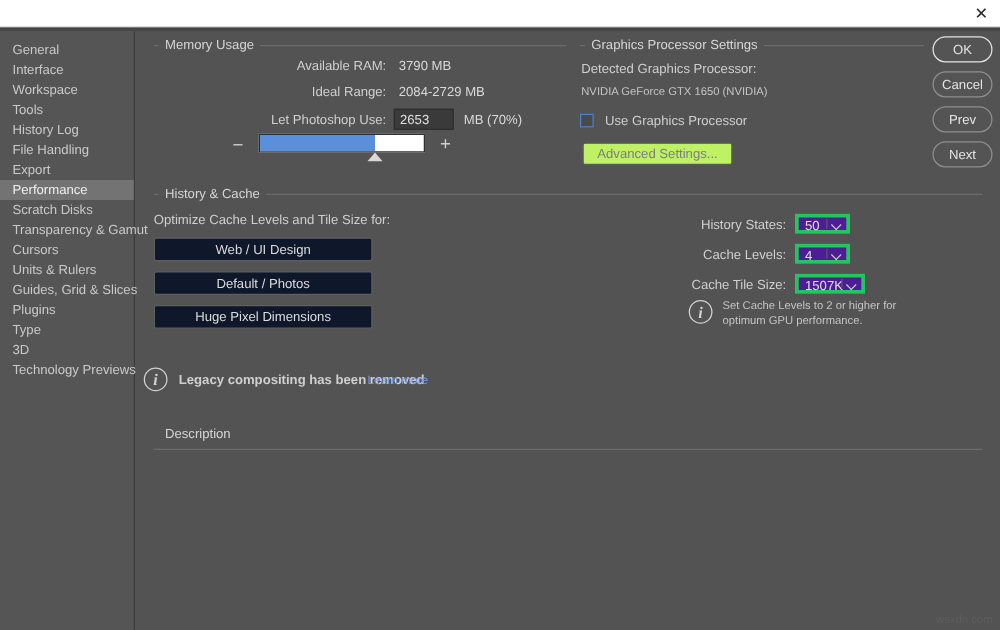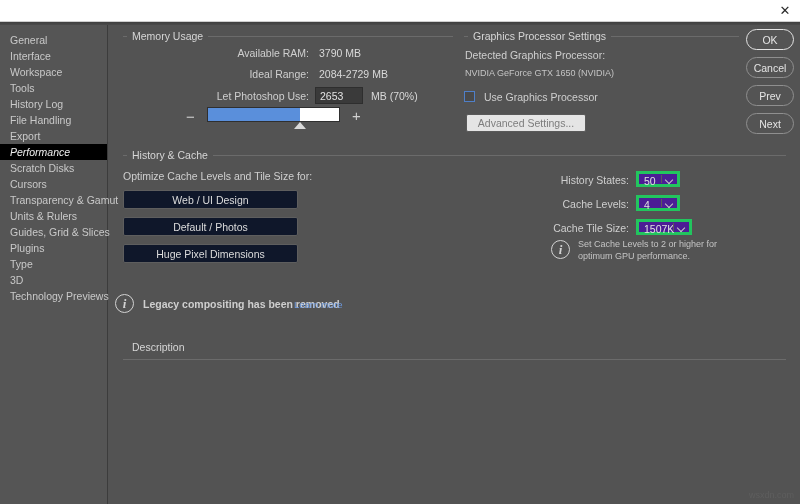--- a/index.html
+++ b/index.html
@@ -55,23 +55,22 @@
     position: relative;
     height: 16px;
     line-height: 16px;
     padding-left: 10px;
     font-size: 10.5px;
     color: #c9c9c9;
     white-space: nowrap;
     cursor: default;
   }
   .side-item.selected {
-    background: #000000;
+    background: #737373;
     color: #efefef;
-    font-style: italic;
   }
   .side-list { padding-top: 7px; }
 
   
   .main {
     position: absolute; left: 109px; top: 25px;
     width: 691px; height: 374px;
   }
 
   
@@ -165,21 +164,21 @@
     color: #dcdcdc;
     font-size: 10.5px;
     font-family: "Liberation Sans", sans-serif;
     text-align: center;
     cursor: pointer;
     white-space: nowrap;
   }
   .btn.disabled {
     color: #7d7d7d;
     border-color: #5a5a5a;
-    background: #e5e5e5;
+    background: #bef264;
   }
   .pill {
     position: absolute;
     background: #545454;
     border: 1px solid #8f8f8f;
     border-radius: 11px;
     color: #e4e4e4;
     font-size: 10.5px;
     font-family: "Liberation Sans", sans-serif;
     text-align: center;
@@ -262,22 +261,22 @@
     <div class="side-list" id="side-list">
         <div class="side-item"><span>General</span></div>
         <div class="side-item"><span>Interface</span></div>
         <div class="side-item"><span>Workspace</span></div>
         <div class="side-item"><span>Tools</span></div>
         <div class="side-item"><span>History Log</span></div>
         <div class="side-item"><span>File Handling</span></div>
         <div class="side-item"><span>Export</span></div>
         <div class="side-item selected"><span>Performance</span></div>
         <div class="side-item"><span>Scratch Disks</span></div>
+        <div class="side-item"><span>Transparency &amp; Gamut</span></div>
         <div class="side-item"><span>Cursors</span></div>
-        <div class="side-item"><span>Transparency &amp; Gamut</span></div>
         <div class="side-item"><span>Units &amp; Rulers</span></div>
         <div class="side-item"><span>Guides, Grid &amp; Slices</span></div>
         <div class="side-item"><span>Plugins</span></div>
         <div class="side-item"><span>Type</span></div>
         <div class="side-item"><span>3D</span></div>
         <div class="side-item"><span>Technology Previews</span></div>
       </div>
   </div>
 
   <div class="main">

